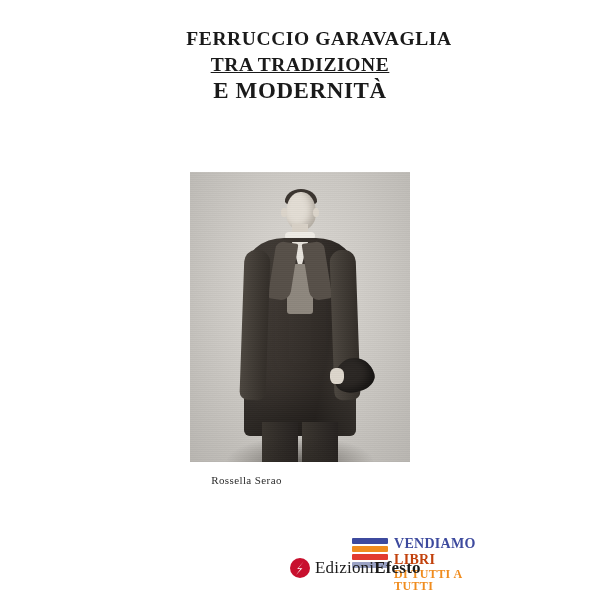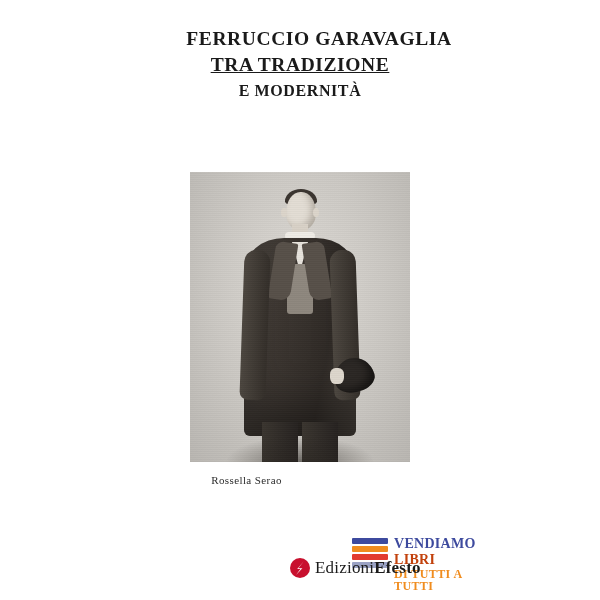--- a/index.html
+++ b/index.html
@@ -31,21 +31,21 @@
     font-family: "Liberation Serif", serif;
     font-weight: bold;
     font-size: 19px;
     letter-spacing: 0.6px;
     color: #1a1a1a;
     line-height: 26px;
     text-transform: uppercase;
   }
   .title-line.l1 { font-size: 19.5px; margin-left: 38px; }
   .title-line.l2 { font-size: 19.5px; text-decoration: underline; }
-  .title-line.l3 { font-size: 16px; }
+  .title-line.l3 { font-size: 23px; }
 
   .photo-frame {
     position: absolute;
     top: 172px;
     left: 190px;
     width: 220px;
     height: 290px;
     background: #cfcdc9;
     overflow: hidden;
   }

